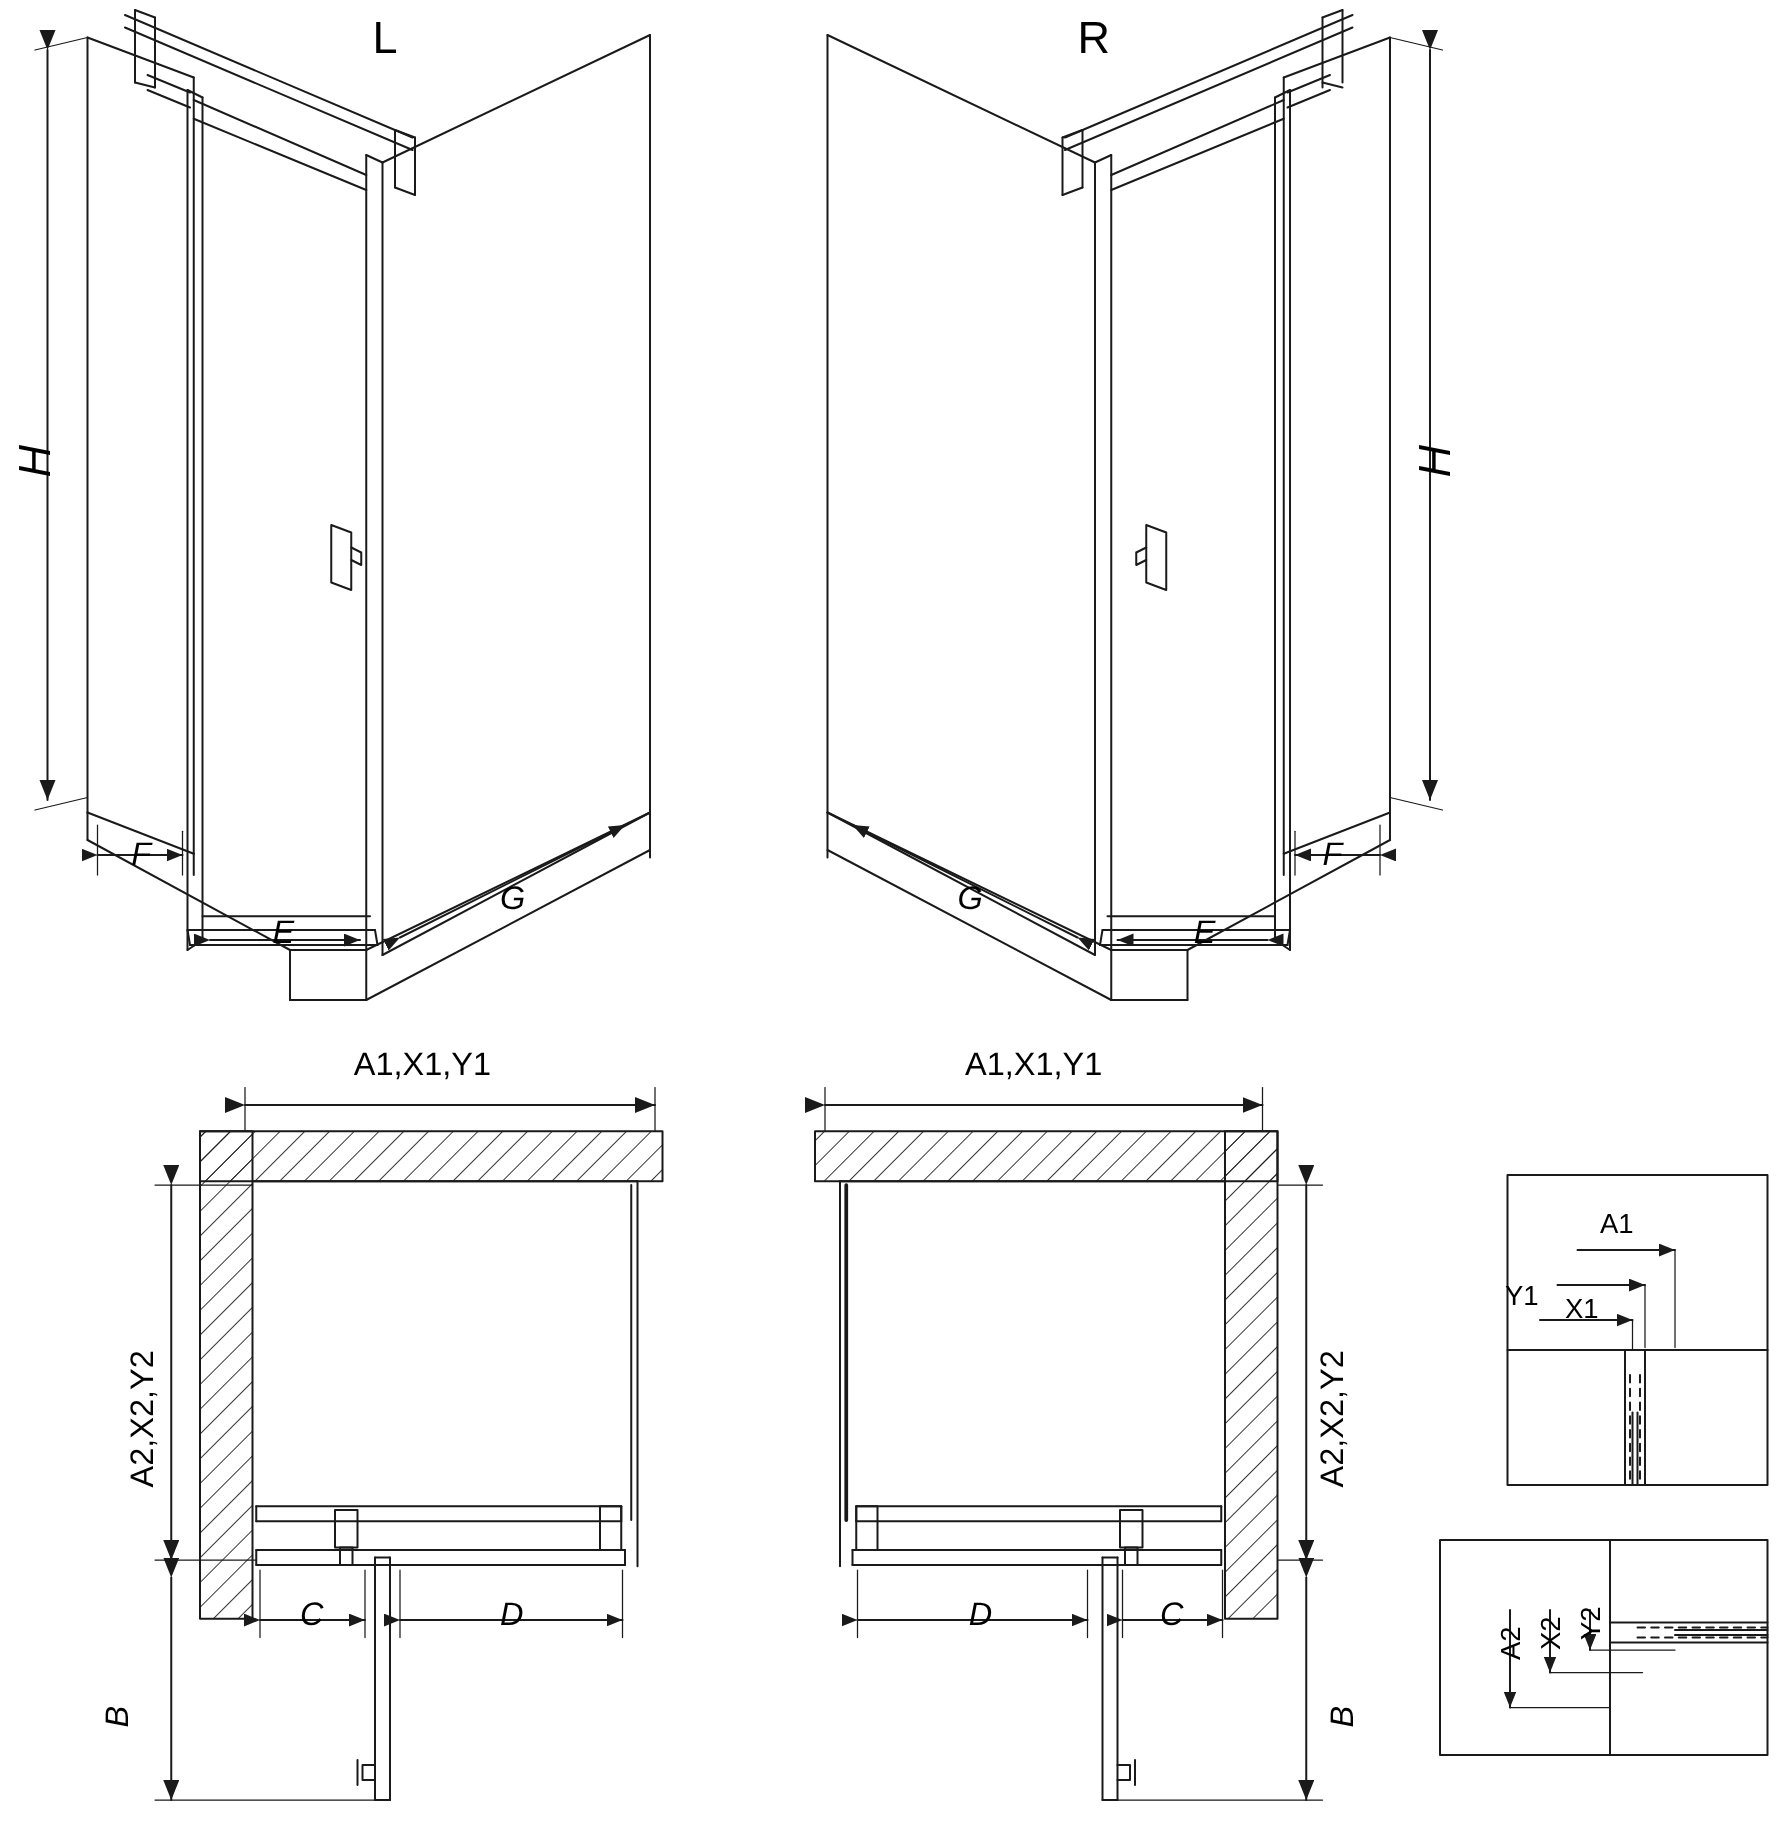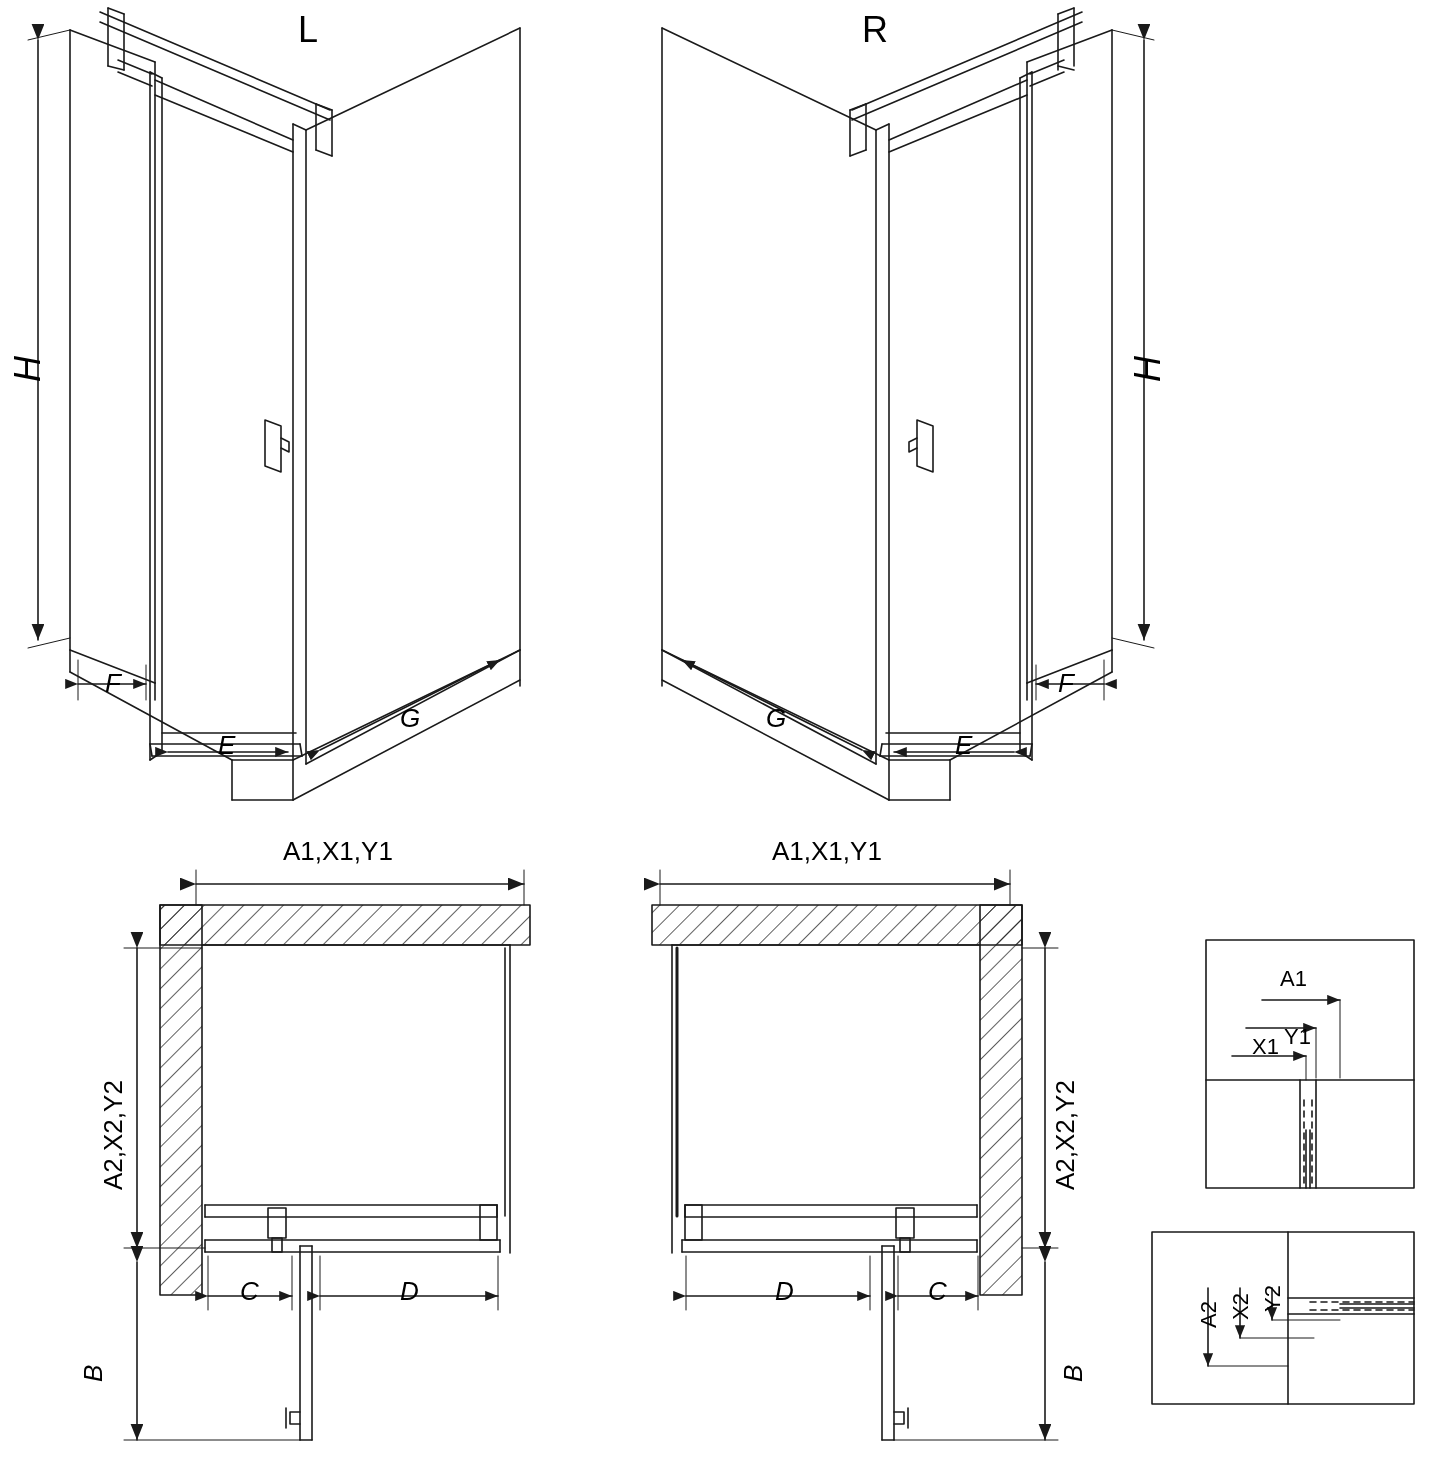--- a/index.html
+++ b/index.html
@@ -383,19 +383,19 @@
   <div class="lbl lbl-mid italic rot-90" style="left:80px; top:1382px;">B</div>
 
   <div class="lbl lbl-mid" style="left:772px; top:838px;">A1,X1,Y1</div>
   <div class="lbl lbl-mid rot-90" style="left:1052px; top:1190px;">A2,X2,Y2</div>
   <div class="lbl lbl-mid italic" style="left:775px; top:1278px;">D</div>
   <div class="lbl lbl-mid italic" style="left:928px; top:1278px;">C</div>
   <div class="lbl lbl-mid italic rot-90" style="left:1060px; top:1382px;">B</div>
 
   <div class="lbl lbl-sm" style="left:1280px; top:968px;">A1</div>
   <div class="lbl lbl-sm" style="left:1252px; top:1036px;">X1</div>
-  <div class="lbl lbl-sm" style="left:1284px; top:1026px;">Y1</div>
+  <div class="lbl lbl-sm" style="left:1204px; top:1026px;">Y1</div>
 
   <div class="lbl lbl-sm rot-90" style="left:1198px; top:1328px;">A2</div>
   <div class="lbl lbl-sm rot-90" style="left:1230px; top:1320px;">X2</div>
   <div class="lbl lbl-sm rot-90" style="left:1262px; top:1312px;">Y2</div>
 
 </div>
 
 </body></html>

